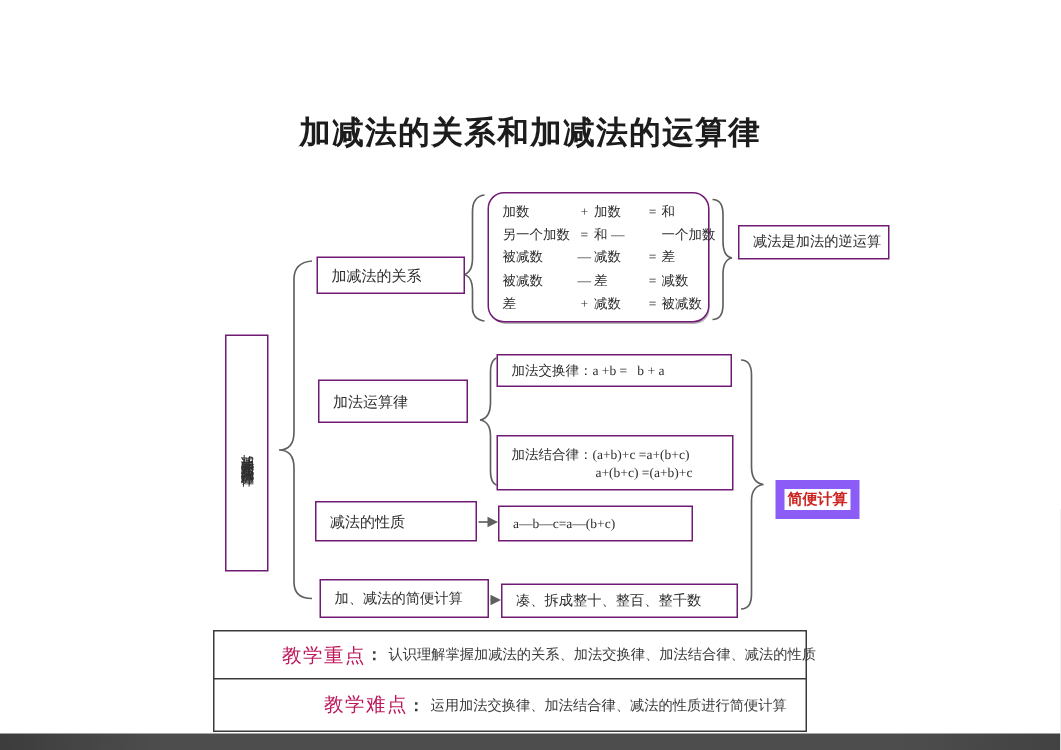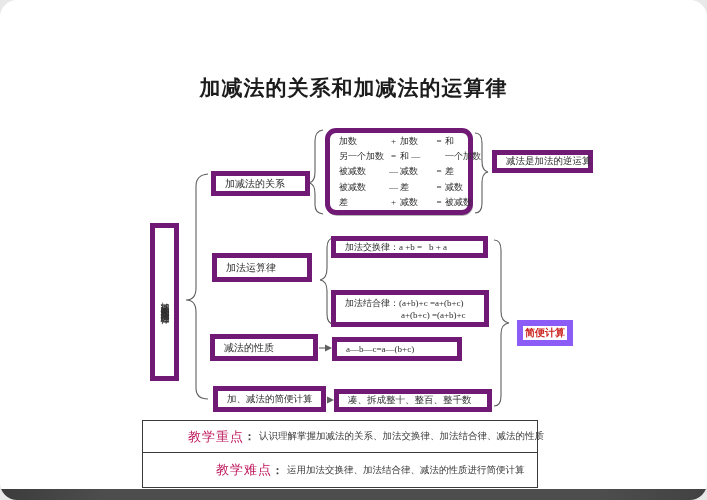--- a/index.html
+++ b/index.html
@@ -5,31 +5,30 @@
   * { margin: 0; padding: 0; box-sizing: border-box; }
   html,body { background:#e8e8e8; }
   .canvas {
     position: relative;
     width: 707px; height: 500px;
     margin: 0 auto;
     background: #fff;
     overflow: hidden;
     font-family: "Liberation Serif", "DejaVu Serif", serif;
     color: #2e2e2e;
-    border-radius: 17px;
   }
   .title {
     position: absolute; top: 74px; left: 0; right: 0;
     text-align: center;
     font-size: 21px; font-weight: bold; letter-spacing: 1px;
     color: #1c1c1c;
   }
   .box {
     position: absolute;
-    border: 5px solid #701a75;
+    border: 1px solid #701a75;
     background: #fff;
     display: flex; align-items: center;
     font-size: 10px;
     padding-left: 9px;
     white-space: nowrap;
   }
   .root-box {
     left: 150px; top: 223px; width: 29px; height: 158px;
     justify-content: center; padding-left: 0;
   }

